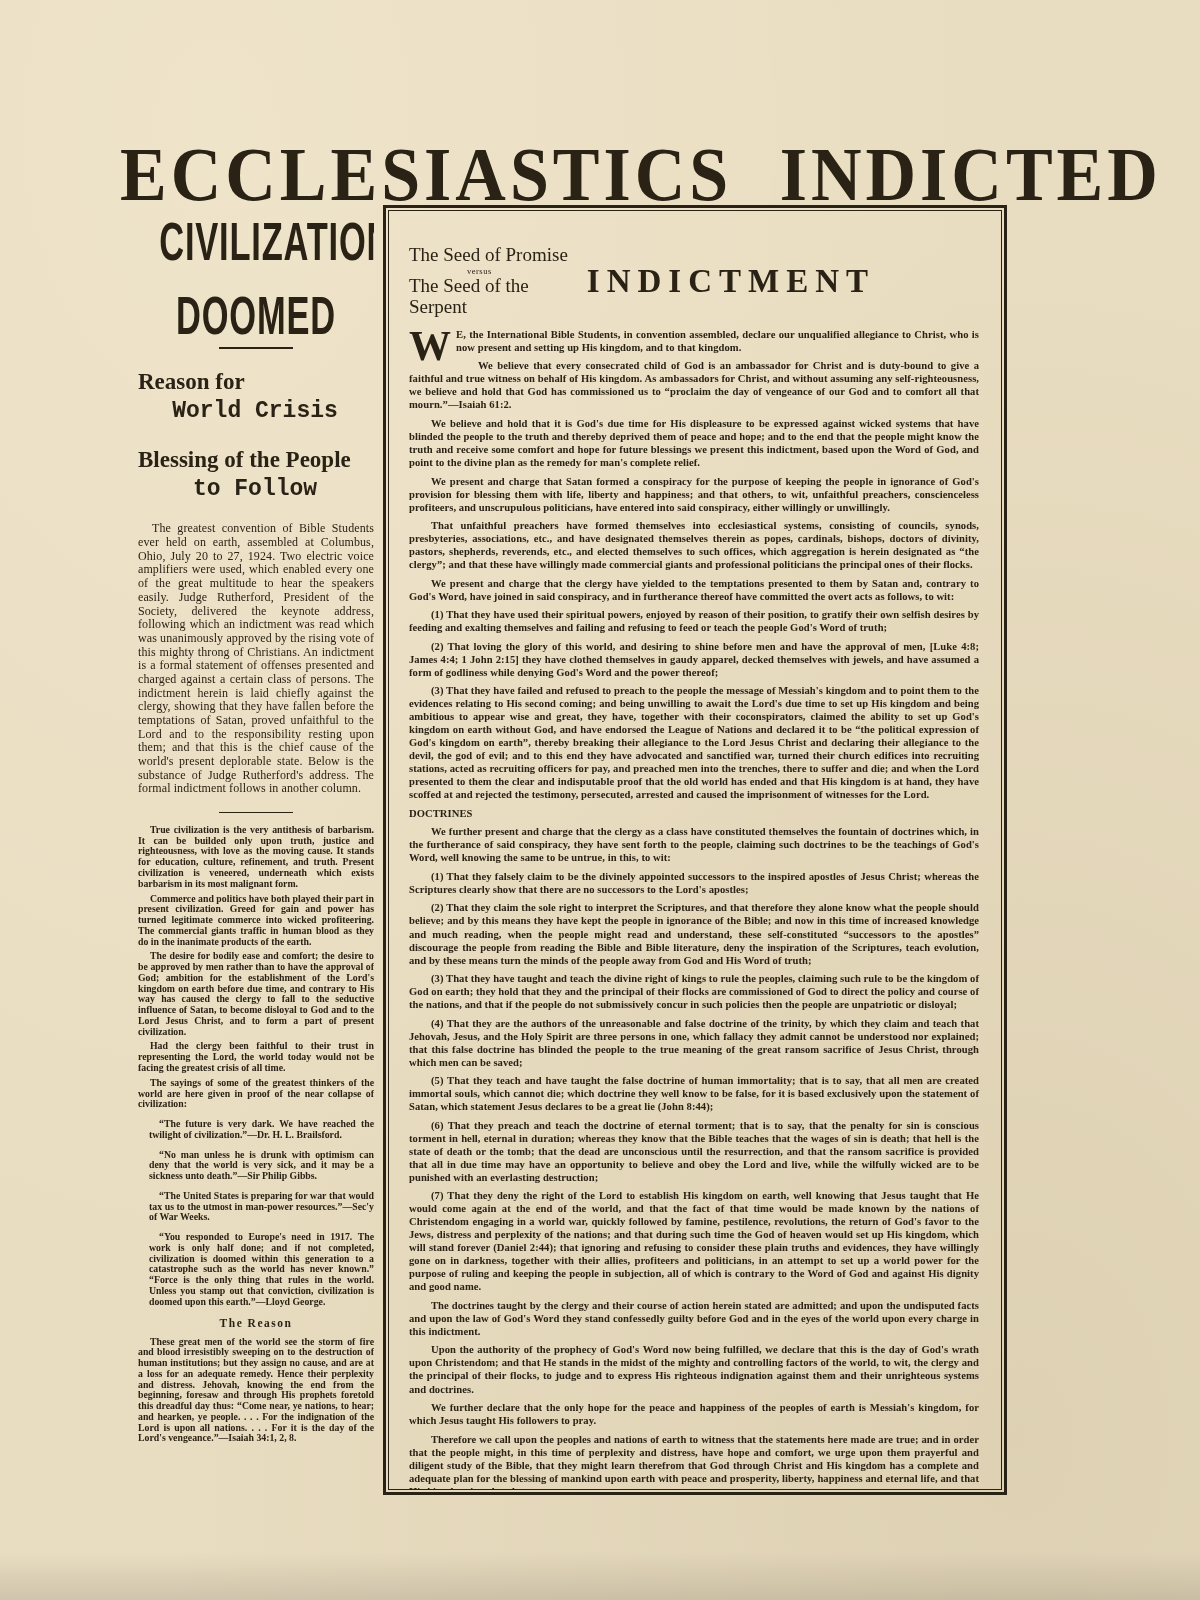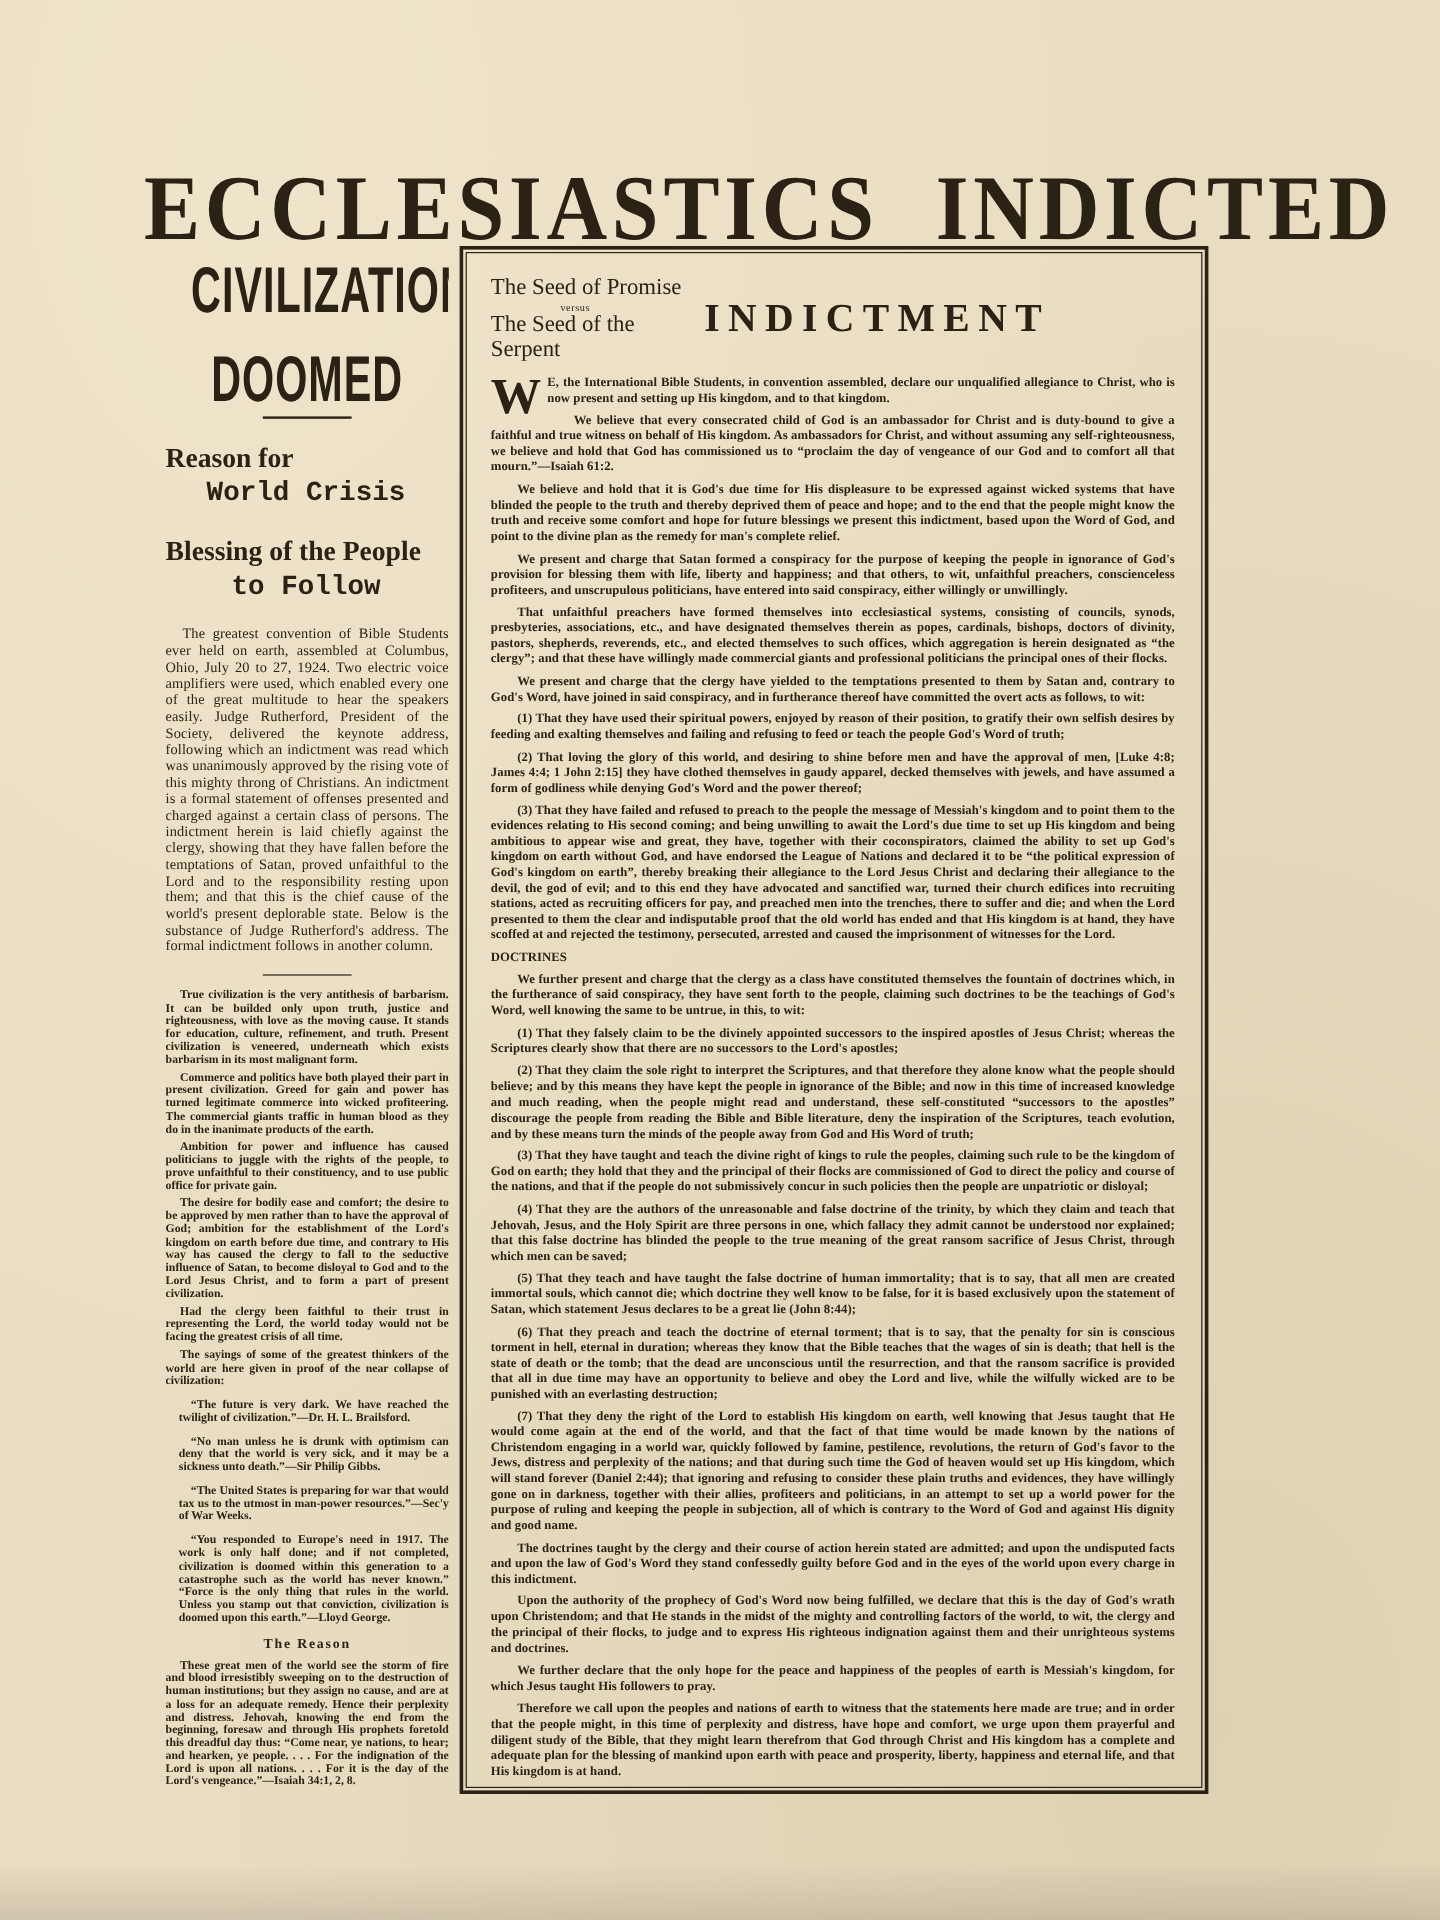--- a/index.html
+++ b/index.html
@@ -60,21 +60,21 @@
     margin:0;text-indent:12px;
   }
   
   .box{
     position:absolute;left:383px;top:205px;width:624px;height:1290px;
     border:3px solid var(--ink);padding:2px;box-sizing:border-box;
     background:transparent;
   }
   .box-inner{
     border:1px solid var(--ink);width:100%;height:100%;box-sizing:border-box;
-    padding:9px 22px 8px 20px;overflow:hidden;
+    padding:24px 22px 8px 20px;overflow:hidden;
   }
   .box-header{display:flex;align-items:center;margin:10px 0 6px 0;}
   .seed-block{font-size:19px;line-height:1.1;}
   .seed-block .versus{
     display:block;font-size:8.5px;letter-spacing:.5px;padding-left:58px;line-height:1.2;
   }
   .indictment-title{
     font-size:33px;font-weight:bold;letter-spacing:7px;
     margin-left:auto;margin-right:104px;white-space:nowrap;
   }
@@ -112,21 +112,20 @@
     <span class="l2">to Follow</span>
   </div>
 
   <p class="intro-para">The greatest convention of Bible Students ever held on earth, assembled at Columbus, Ohio, July 20 to 27, 1924. Two electric voice amplifiers were used, which enabled every one of the great multitude to hear the speakers easily. Judge Rutherford, President of the Society, delivered the keynote address, following which an indictment was read which was unanimously approved by the rising vote of this mighty throng of Christians. An indictment is a formal statement of offenses presented and charged against a certain class of persons. The indictment herein is laid chiefly against the clergy, showing that they have fallen before the temptations of Satan, proved unfaithful to the Lord and to the responsibility resting upon them; and that this is the chief cause of the world's present deplorable state. Below is the substance of Judge Rutherford's address. The formal indictment follows in another column.</p>
 
   <hr class="rule thin">
 
   <div class="essay">
     <p>True civilization is the very antithesis of barbarism. It can be builded only upon truth, justice and righteousness, with love as the moving cause. It stands for education, culture, refinement, and truth. Present civilization is veneered, underneath which exists barbarism in its most malignant form.</p>
     <p>Commerce and politics have both played their part in present civilization. Greed for gain and power has turned legitimate commerce into wicked profiteering. The commercial giants traffic in human blood as they do in the inanimate products of the earth.</p>
-    <p>Ambition for power and influence has caused politicians to juggle with the rights of the people, to prove unfaithful to their constituency, and to use public office for private gain.</p>
     <p>The desire for bodily ease and comfort; the desire to be approved by men rather than to have the approval of God; ambition for the establishment of the Lord's kingdom on earth before due time, and contrary to His way has caused the clergy to fall to the seductive influence of Satan, to become disloyal to God and to the Lord Jesus Christ, and to form a part of present civilization.</p>
     <p>Had the clergy been faithful to their trust in representing the Lord, the world today would not be facing the greatest crisis of all time.</p>
     <p>The sayings of some of the greatest thinkers of the world are here given in proof of the near collapse of civilization:</p>
   </div>
 
   <div class="quotes">
     <p>“The future is very dark. We have reached the twilight of civilization.”—Dr. H. L. Brailsford.</p>
     <p>“No man unless he is drunk with optimism can deny that the world is very sick, and it may be a sickness unto death.”—Sir Philip Gibbs.</p>
     <p>“The United States is preparing for war that would tax us to the utmost in man-power resources.”—Sec'y of War Weeks.</p>
     <p>“You responded to Europe's need in 1917. The work is only half done; and if not completed, civilization is doomed within this generation to a catastrophe such as the world has never known.” “Force is the only thing that rules in the world. Unless you stamp out that conviction, civilization is doomed upon this earth.”—Lloyd George.</p>

